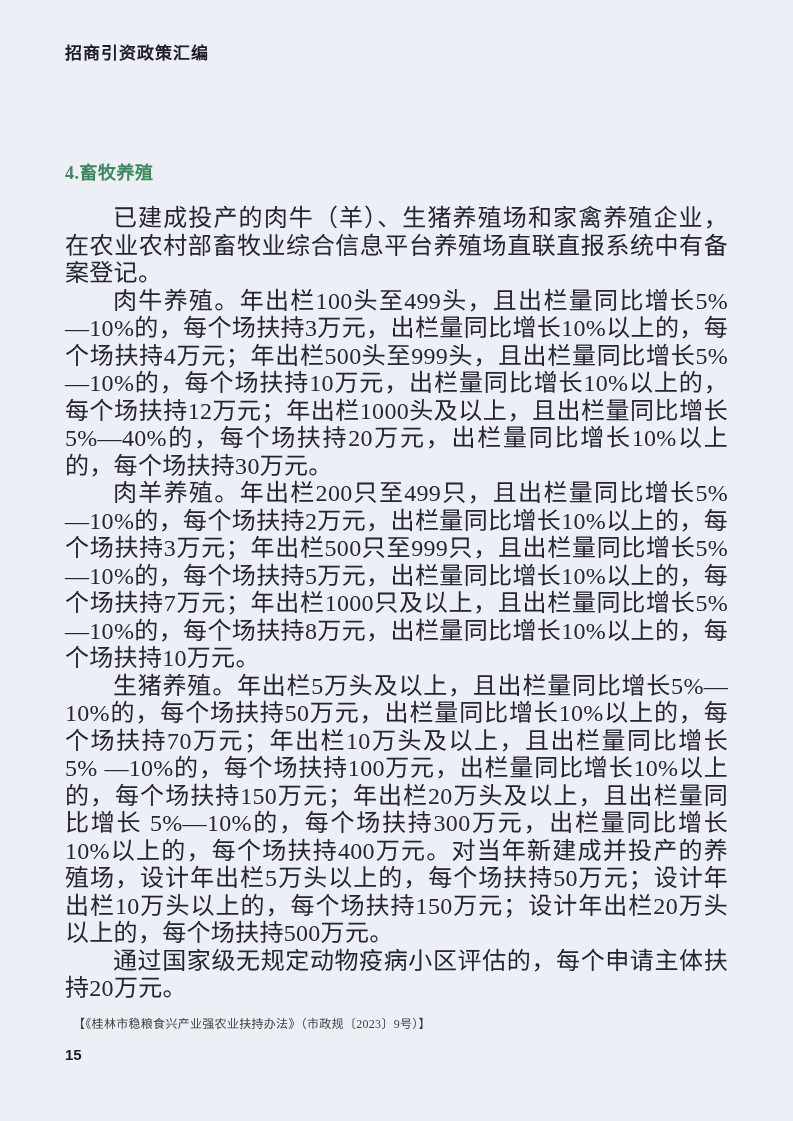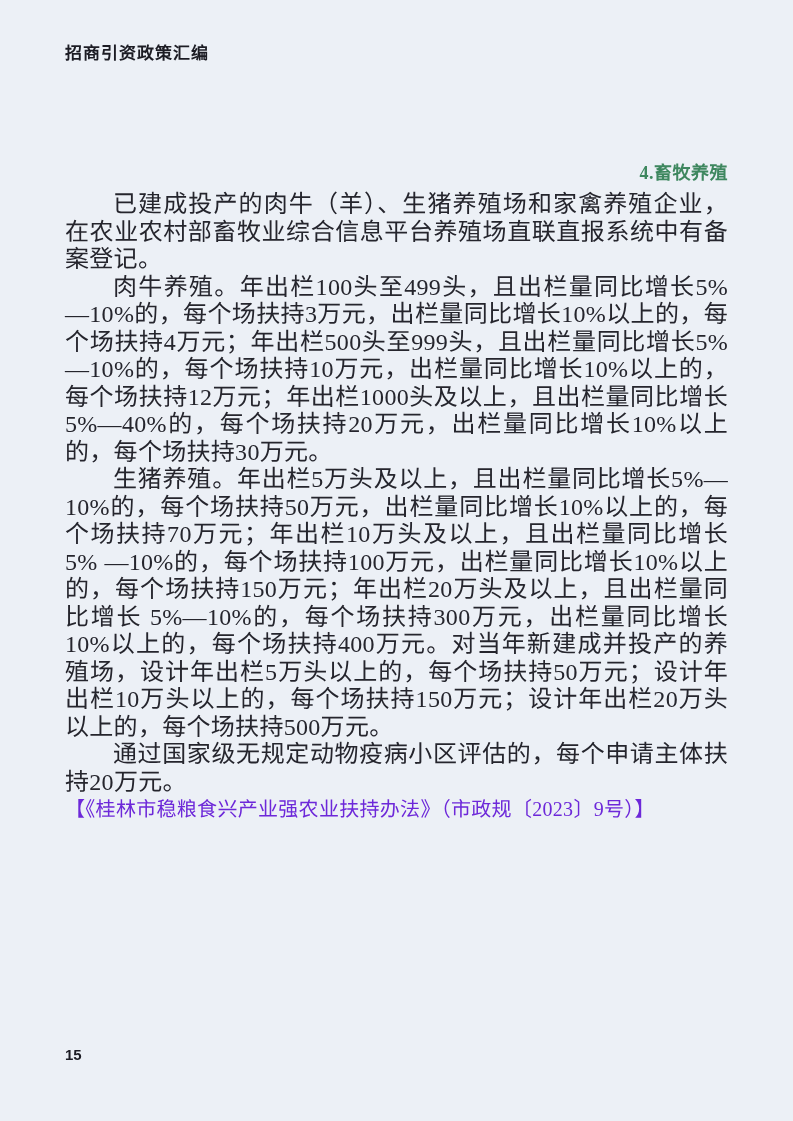--- a/index.html
+++ b/index.html
@@ -25,42 +25,41 @@
     font-weight: 700;
     font-size: 17px;
     letter-spacing: 1px;
     color: #1c1c24;
     line-height: 20px;
   }
   .content {
     width: 663px;
   }
   .section-title {
-    margin: 97px 0 6px 0;
+    margin: 97px 0 20px 0;
     font-size: 18px;
     font-weight: 700;
     color: #3e875f;
     line-height: 24px;
     letter-spacing: 0.5px;
-    text-align: right;
   }
   .body-para {
     margin: 0;
     font-size: 24px;
     line-height: 27.5px;
     color: #25252d;
     text-align: justify;
     text-indent: 2em;
     letter-spacing: 0.3px;
   }
   .citation {
-    margin: 0;
-    font-size: 20px;
+    margin: 8px;
+    font-size: 12px;
     line-height: 27.5px;
-    color: #6d28d9;
+    color: #404040;
     text-align: justify;
     text-indent: 0;
     letter-spacing: 0.3px;
   }
   .page-number {
     position: absolute;
     left: 65px;
     top: 1046px;
     font-family: "Liberation Sans", "DejaVu Sans", sans-serif;
     font-weight: 700;
@@ -76,20 +75,21 @@
   <div class="doc-header">招商引资政策汇编</div>
 
   <div class="content">
 
     <h2 class="section-title">4.畜牧养殖</h2>
 
     <p class="body-para">已建成投产的肉牛（羊）、生猪养殖场和家禽养殖企业，在农业农村部畜牧业综合信息平台养殖场直联直报系统中有备案登记。</p>
 
     <p class="body-para">肉牛养殖。年出栏100头至499头，且出栏量同比增长5%—10%的，每个场扶持3万元，出栏量同比增长10%以上的，每个场扶持4万元；年出栏500头至999头，且出栏量同比增长5%—10%的，每个场扶持10万元，出栏量同比增长10%以上的，每个场扶持12万元；年出栏1000头及以上，且出栏量同比增长5%—40%的，每个场扶持20万元，出栏量同比增长10%以上的，每个场扶持30万元。</p>
 
+    <p class="body-para">肉羊养殖。年出栏200只至499只，且出栏量同比增长5%—10%的，每个场扶持2万元，出栏量同比增长10%以上的，每个场扶持3万元；年出栏500只至999只，且出栏量同比增长5%—10%的，每个场扶持5万元，出栏量同比增长10%以上的，每个场扶持7万元；年出栏1000只及以上，且出栏量同比增长5%—10%的，每个场扶持8万元，出栏量同比增长10%以上的，每个场扶持10万元。</p>
 
     <p class="body-para">生猪养殖。年出栏5万头及以上，且出栏量同比增长5%—10%的，每个场扶持50万元，出栏量同比增长10%以上的，每个场扶持70万元；年出栏10万头及以上，且出栏量同比增长5% —10%的，每个场扶持100万元，出栏量同比增长10%以上的，每个场扶持150万元；年出栏20万头及以上，且出栏量同比增长 5%—10%的，每个场扶持300万元，出栏量同比增长10%以上的，每个场扶持400万元。对当年新建成并投产的养殖场，设计年出栏5万头以上的，每个场扶持50万元；设计年出栏10万头以上的，每个场扶持150万元；设计年出栏20万头以上的，每个场扶持500万元。</p>
 
 
     <p class="body-para">通过国家级无规定动物疫病小区评估的，每个申请主体扶持20万元。</p>
 
     <p class="citation">【《桂林市稳粮食兴产业强农业扶持办法》（市政规〔2023〕9号）】</p>
 
   </div>
 

